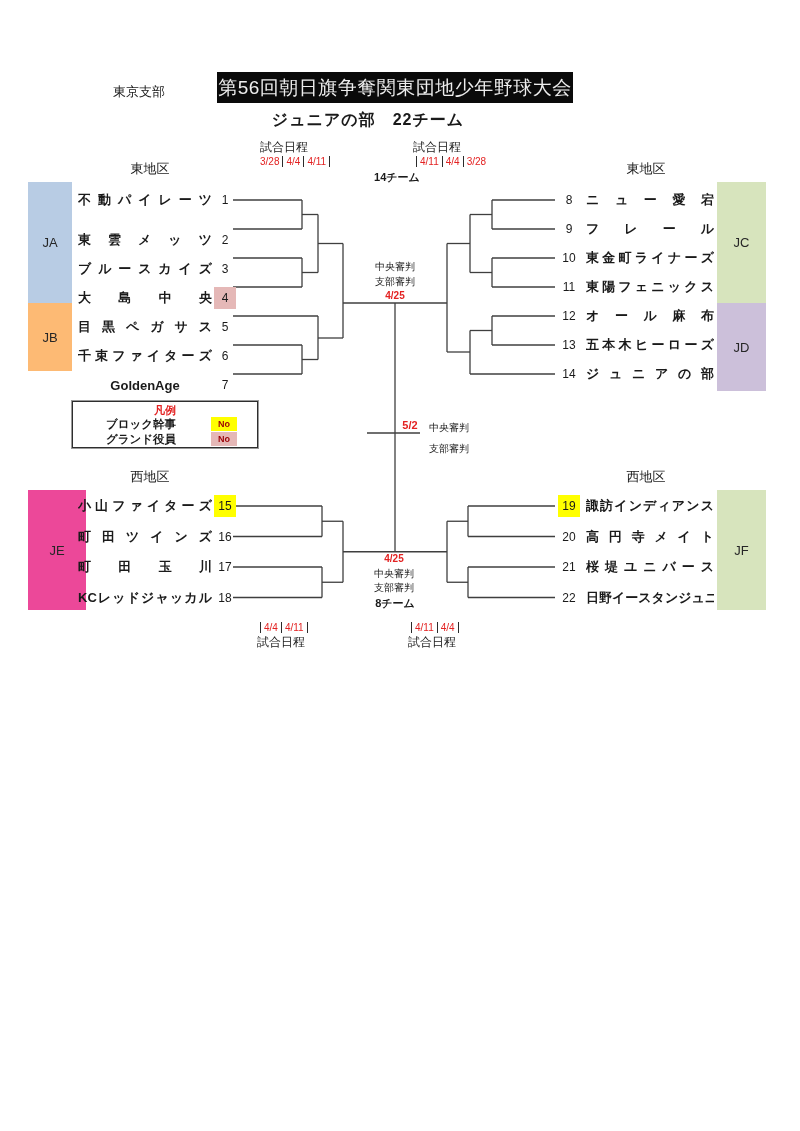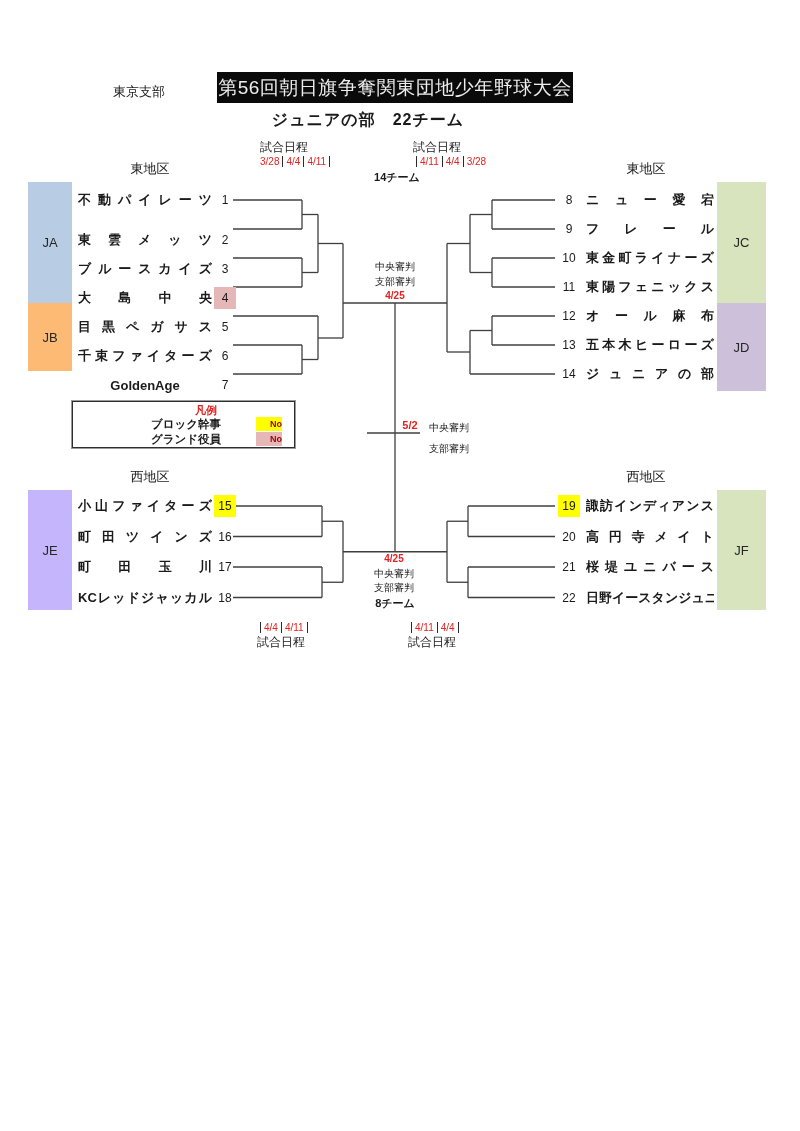--- a/index.html
+++ b/index.html
@@ -26,27 +26,27 @@
   .bracket{width:158px;z-index:2;}
   .trow{display:flex;align-items:center;}
   .tname{display:inline-block;font-size:13px;font-weight:bold;text-align:justify;text-align-last:justify;white-space:nowrap;overflow:hidden;}
   .tname.latin{text-align:center;text-align-last:center;}
   .bracket.side-left .tname{width:134px;}
   .bracket.side-left .tnum{margin-left:2px;}
   .bracket.side-right .tname{width:128px;}
   .bracket.side-right .tnum{margin-right:6px;}
   .tnum{display:inline-block;width:22px;height:22px;line-height:22px;text-align:center;font-size:12px;}
 
-  .legend{left:72px;top:401px;width:223px;height:47px;border:1px solid #2e2e2e;outline:1px solid #9a9a9a;
-          box-sizing:border-box;z-index:2;background:#fff;padding-left:45px;}
+  .legend{left:72px;top:401px;width:186px;height:47px;border:1px solid #2e2e2e;outline:1px solid #9a9a9a;
+          box-sizing:border-box;z-index:2;background:#fff;}
   .legend .ltitle{color:#e32222;font-weight:bold;font-size:11px;text-align:center;line-height:14px;margin-top:1px;}
   .lrow{position:relative;height:15px;}
   .llabel{position:absolute;left:33px;top:0;font-size:11.5px;font-weight:bold;line-height:15px;}
   .lbadge{position:absolute;left:138px;top:0;width:26px;height:14px;font-size:9px;font-weight:bold;color:#9c0006;
-          text-align:right;line-height:14px;}
+          text-align:center;line-height:14px;}
 
   .note{width:100px;text-align:center;font-size:10px;line-height:14.5px;z-index:2;}
   .note .red{color:#e32222;font-weight:bold;}
   .gf-date{left:397px;top:419px;width:26px;text-align:center;color:#e32222;font-weight:bold;font-size:11px;z-index:2;}
   .gf-ref{left:429px;width:60px;font-size:10px;z-index:2;}
 </style>
 </head>
 <body>
 
 <div class="page">
@@ -110,21 +110,21 @@
       <line x1="447" y1="582.25" x2="468" y2="582.25" stroke="#3f3f3f" stroke-width="1.3"></line>
       <line x1="447" y1="521.25" x2="447" y2="582.25" stroke="#3f3f3f" stroke-width="1.3"></line>
       <line x1="343" y1="551.75" x2="447" y2="551.75" stroke="#3f3f3f" stroke-width="1.3"></line>
     </svg>
 
   <div id="groups">
       <div class="abs group" style="left: 28px; top: 182px; width: 44px; height: 121px; background: rgb(184, 204, 228);">JA</div>
       <div class="abs group" style="left: 28px; top: 303px; width: 44px; height: 68px; background: #fdba74;">JB</div>
       <div class="abs group" style="left: 717px; top: 182px; width: 49px; height: 121px; background: rgb(215, 228, 189);">JC</div>
       <div class="abs group" style="left: 717px; top: 303px; width: 49px; height: 88px; background: rgb(204, 192, 218);">JD</div>
-      <div class="abs group" style="left: 28px; top: 490px; width: 44px; height: 120px; background: #c4b5fd;">JE</div>
+      <div class="abs group" style="left: 28px; top: 490px; width: 58px; height: 120px; background: #ec4899;">JE</div>
       <div class="abs group" style="left: 717px; top: 490px; width: 49px; height: 120px; background: rgb(215, 228, 189);">JF</div>
     </div>
 
   <div class="abs branch">東京支部</div>
   <div class="abs title-box">第56回朝日旗争奪関東団地少年野球大会</div>
   <div class="abs subtitle">ジュニアの部　22チーム</div>
 
   <div class="abs region" style="left:110px;top:160px;">東地区</div>
   <div class="abs region" style="left:606px;top:160px;">東地区</div>
   <div class="abs region" style="left:110px;top:468px;">西地区</div>

